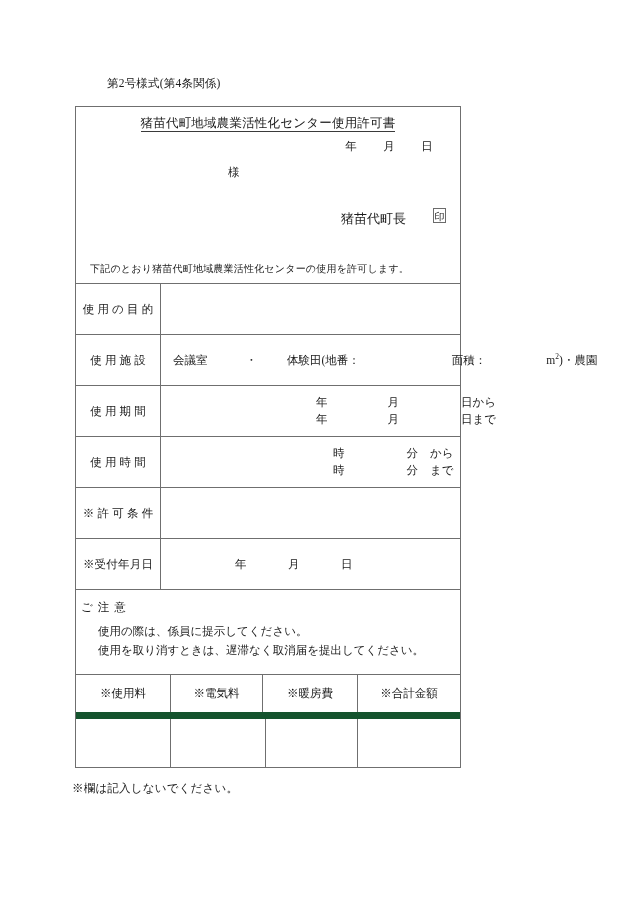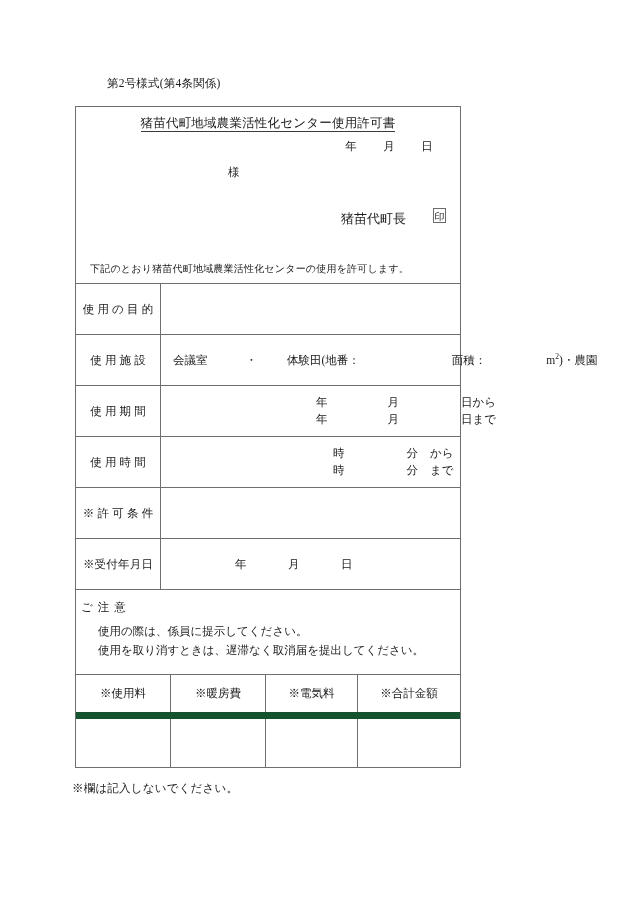--- a/index.html
+++ b/index.html
@@ -268,22 +268,22 @@
   </div>
 
   <div class="notice">
     <div class="notice-title">ご注意</div>
     <div class="notice-line">使用の際は、係員に提示してください。</div>
     <div class="notice-line">使用を取り消すときは、遅滞なく取消届を提出してください。</div>
   </div>
 
   <div class="fee-head">
     <div class="fee-cell c0">※使用料</div>
+    <div class="fee-cell c2">※電気料</div>
     <div class="fee-cell c1">※暖房費</div>
-    <div class="fee-cell c2">※電気料</div>
     <div class="fee-cell c3">※合計金額</div>
   </div>
 
   <div class="fee-body">
     <div class="fee-cell c0"></div>
     <div class="fee-cell c1"></div>
     <div class="fee-cell c2"></div>
     <div class="fee-cell c3"></div>
   </div>
 

